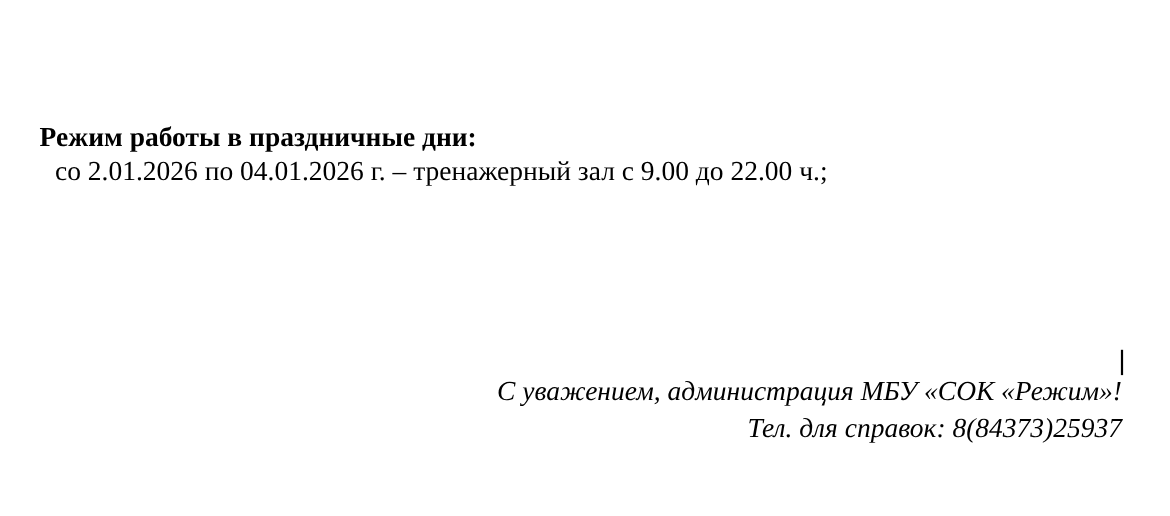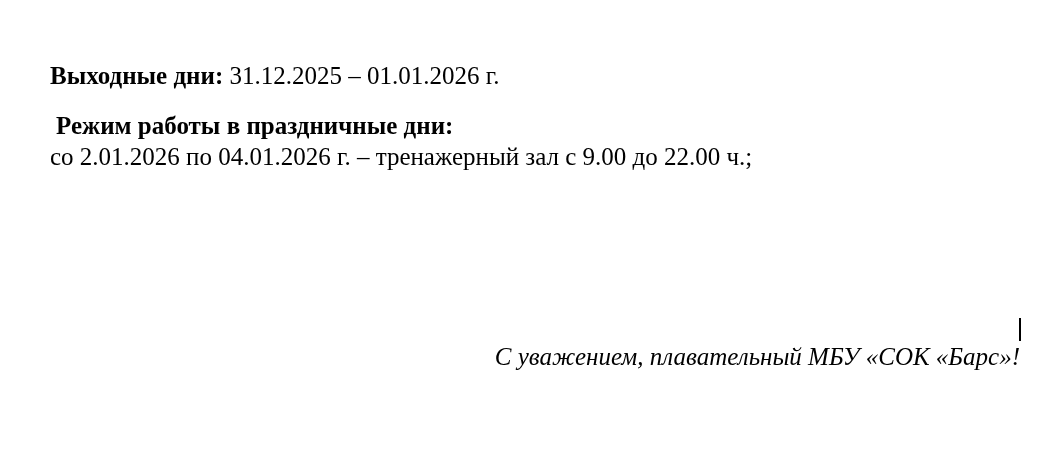--- a/index.html
+++ b/index.html
@@ -16,21 +16,21 @@
     color: #000000;
   }
   .doc-line {
     position: absolute;
     font-size: 25px;
     line-height: 30px;
     white-space: nowrap;
   }
   .bold { font-weight: bold; }
   .weekend-line   { top: 61px;  left: 50px; }
-  .schedule-head  { top: 111px; left: 56px; font-weight: bold; text-align: right; }
+  .schedule-head  { top: 111px; left: 36px; font-weight: bold; text-align: right; }
   .schedule-l1    { top: 142px; left: 50px; }
   .schedule-l2    { top: 174px; left: 403px; }
   .caret {
     position: absolute;
     left: 1019px;
     top: 318px;
     width: 2px;
     height: 23px;
     background: #000000;
   }
@@ -43,28 +43,26 @@
     font-size: 25px;
     line-height: 33px;
     white-space: nowrap;
   }
 </style>
 </head>
 <body>
 
 <div class="page">
 
-  <div class="doc-line weekend-line">
-    <span class="bold">Выходные дни:</span><span> 31.12.2025 – 01.01.2026 г.</span>
-  </div>
 
   <div class="doc-line schedule-head">Режим работы в праздничные дни:</div>
 
   <div class="doc-line schedule-l1">со 2.01.2026 по 04.01.2026 г. – тренажерный зал с 9.00 до 22.00 ч.;</div>
 
 
   <div class="caret"></div>
 
   <div class="signature">
-    <div>С уважением, плавательный МБУ «СОК «Барс»!</div>
+    <div>С уважением, администрация МБУ «СОК «Режим»!</div>
+    <div>Тел. для справок: 8(84373)25937</div>
   </div>
 
 </div>
 
 </body></html>

